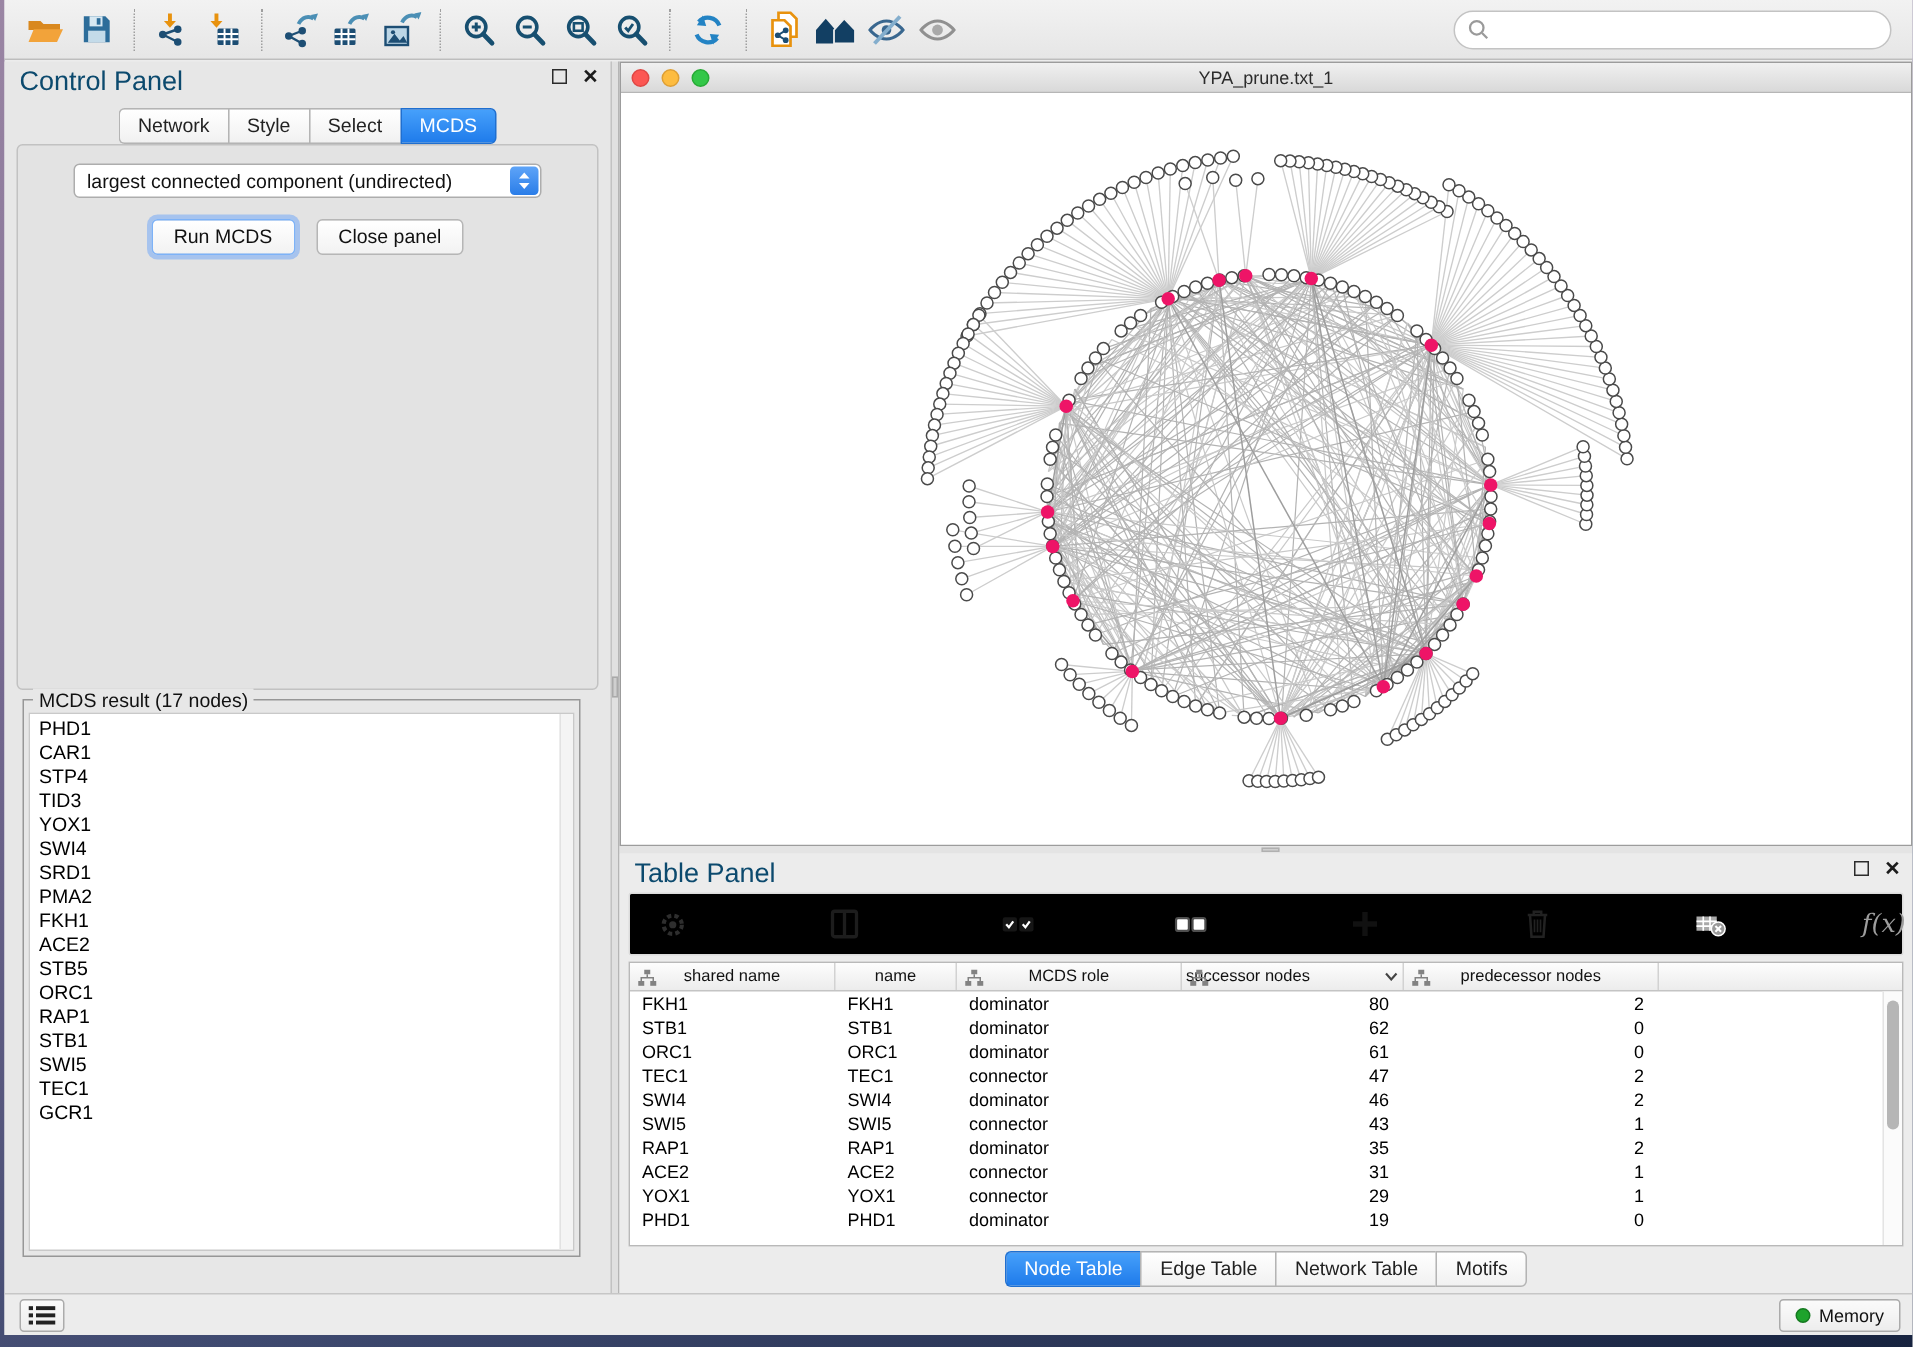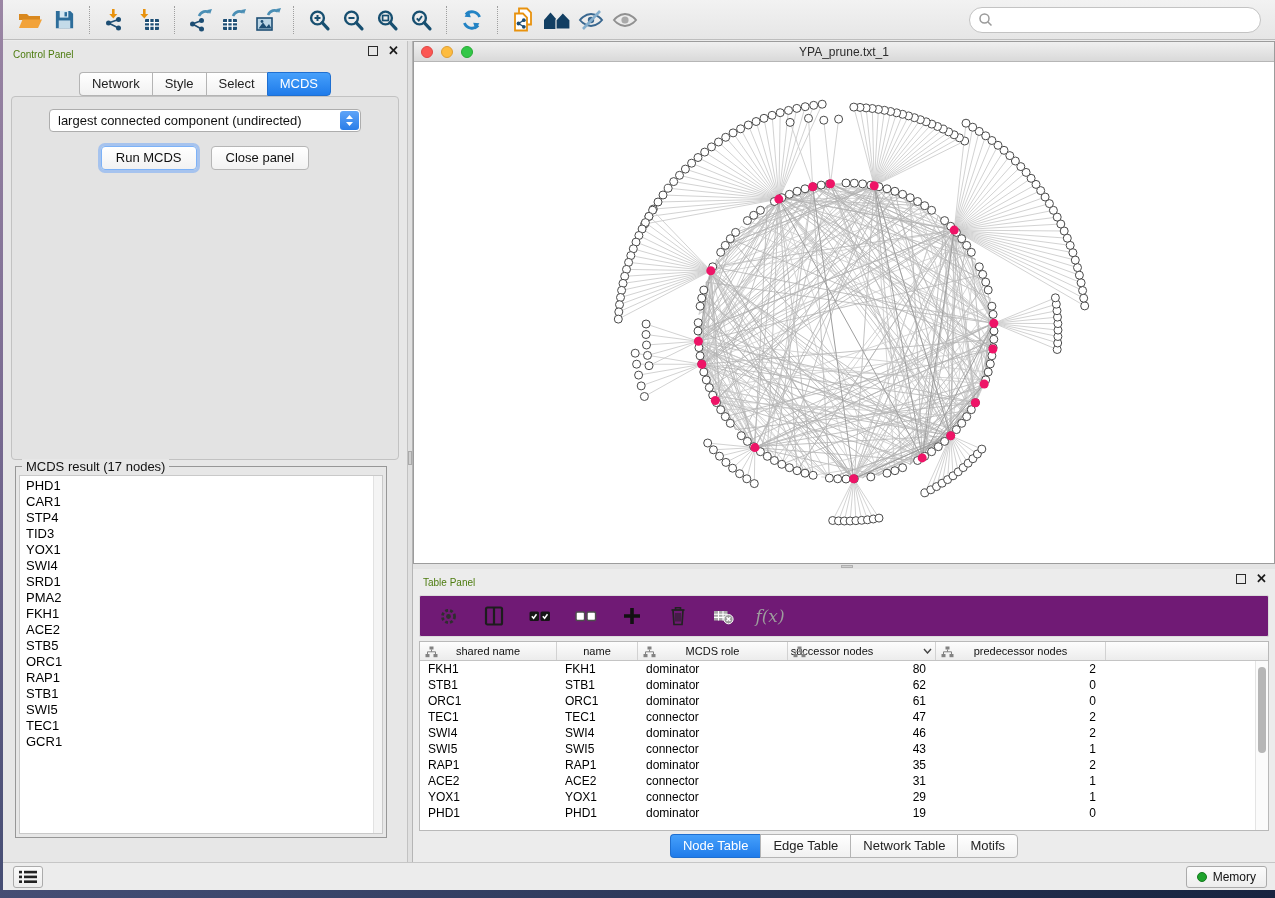--- a/index.html
+++ b/index.html
@@ -24,21 +24,21 @@
   .tb-sep { width:1px; height:28px; margin:0 8px; border-left:1px dotted #9f9f9f; }
   #toolbar .spacer { flex:1; }
   #search-box {
     width:292px; height:26px; background:#fff; border:1px solid #c3c3c3; border-radius:13px;
     display:flex; align-items:center; padding-left:8px; margin-right:4px;
   }
   #search-box input { border:none; outline:none; flex:1; height:20px; font-size:12px; background:transparent; font-family:"Liberation Sans",sans-serif;}
   
   #control-panel { position:absolute; left:0; top:41px; width:404px; height:821px; background:#e7e7e7; }
   .panel-head { position:relative; height:26px; display:flex; align-items:center; padding:0 10px; }
-  .panel-title { font-size:10px; color:#4d7c0f; }
+  .panel-title { font-size:18px; color:#0c4a6e; }
   .panel-head .head-icons { position:absolute; right:8px; top:5px; display:flex; gap:10px; align-items:center;}
   .float-ic { width:10px; height:10px; border:1.6px solid #2b2b2b; display:inline-block; }
   .close-ic { font-size:13px; font-weight:bold; color:#1b1b1b; line-height:10px; }
   #cp-tabs { position:absolute; left:0; top:31px; width:100%; display:flex; justify-content:center; }
   .tab {
     font-size:13px; padding:3px 12px 4px; background:linear-gradient(#ffffff,#f1f1f1);
     border:1px solid #b4b4b4; border-right:none; color:#222;
   }
   .tab:first-child { border-radius:4px 0 0 4px; }
   .tab:last-child { border-right:1px solid #b4b4b4; border-radius:0 4px 4px 0; }
@@ -90,22 +90,22 @@
   }
   #net-title { font-size:12px; color:#2c2c2c; }
   .tl { position:absolute; top:4px; width:12px; height:12px; border-radius:50%; }
   #tl-red { left:7px; background:#fc5753; border:1px solid #df4744; }
   #tl-yellow { left:27px; background:#fdbc40; border:1px solid #de9f34; }
   #tl-green { left:47px; background:#33c748; border:1px solid #27aa35; }
   #net-canvas { position:absolute; left:0; top:21px; width:860px; height:500px; background:#fff; }
   
   #table-panel { position:absolute; left:410px; top:569px; width:862px; height:293px; background:#ececec; }
   #tp-toolbar {
-    position:absolute; left:6px; right:6px; top:26px; height:42px; background:#701a75;
-    border:1px solid #dcdcdc; border-radius:2px; display:flex; align-items:center; gap:22px; padding-left:16px;
+    position:absolute; left:6px; right:6px; top:26px; height:42px; background:#000000;
+    border:1px solid #dcdcdc; border-radius:2px; display:flex; align-items:center; gap:22px; padding-left:16px;justify-content:space-between;
   }
   .tp-ic { display:flex; align-items:center; justify-content:center; width:24px; height:24px; }
   .fx-label { font-family:"DejaVu Serif", serif; font-style:italic; font-size:17px; color:#9d9d9d; }
   #tbl-wrap { position:absolute; left:6px; right:6px; top:72px; height:190px; background:#fff; border:1px solid #b9b9b9; overflow:hidden; }
   #tbl-header { display:flex; height:19px; background:linear-gradient(#fdfdfd,#ececec); border-bottom:1px solid #c4c4c4; }
   .th { position:relative; display:flex; align-items:center; justify-content:center; border-right:1px solid #d2d2d2; font-size:11px; color:#111; }
   .th .tree-ic { position:absolute; left:5px; top:4px; }
   .th .sort-ic { margin-left:6px; }
   .tr { display:flex; height:16px; }
   .td { font-size:12px; color:#000; line-height:16px; white-space:nowrap; overflow:hidden; }

